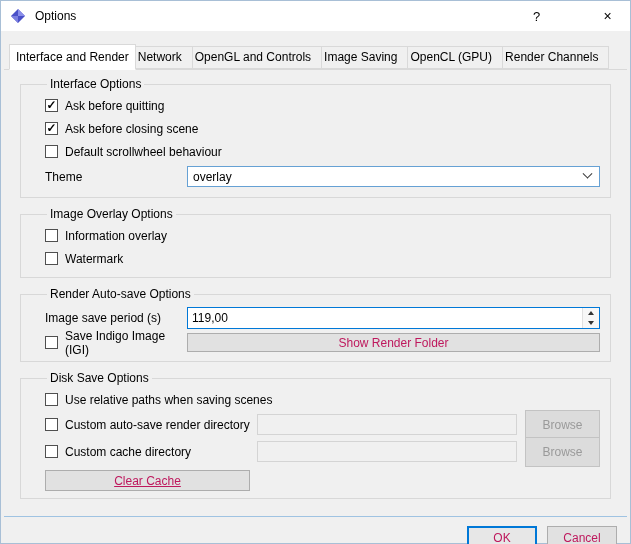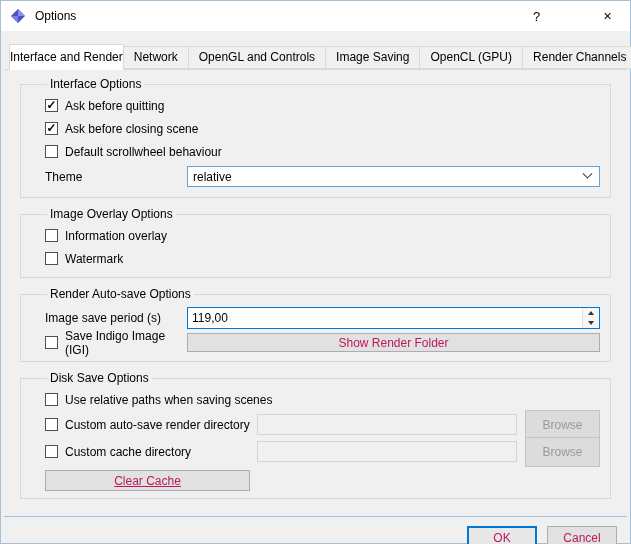--- a/index.html
+++ b/index.html
@@ -38,28 +38,28 @@
   .tb-btn.close { font-size: 14px; }
   
   .tabbar {
     display: flex; align-items: flex-end;
     padding-left: 8px; margin-top: 13px;
     position: relative; z-index: 2;
   }
   .tab {
     background: #f0f0f0;
     border: 1px solid #d9d9d9;
-    padding: 3px 10px 4px 10px;
+    padding: 3px 10px 4px 2px;
     margin-right: -1px;
     white-space: nowrap;
     cursor: default;
   }
   .tab.active {
     background: #fff;
-    padding: 5px 0;
+    padding: 5px 6px;
     margin-bottom: -1px;
     border-bottom: 1px solid #fff;
     z-index: 3;
   }
   
   .pane {
     flex: 1;
     margin: 0 3px;
     border-top: 1px solid #d9d9d9;
     border-bottom: 1px solid #9fc3e2;
@@ -200,21 +200,21 @@
       </div>
       <div class="row">
         <label class="check">
           <span class="box"></span>
           <span>Default scrollwheel behaviour</span>
         </label>
       </div>
       <div class="row tall">
         <span class="col1">Theme</span>
         <div class="combo">
-          <span>relative</span>
+          <span>overlay</span>
           <span class="chev"></span>
         </div>
       </div>
     </fieldset>
 
     <fieldset>
       <legend>Image Overlay Options</legend>
       <div class="row">
         <label class="check">
           <span class="box"></span>

